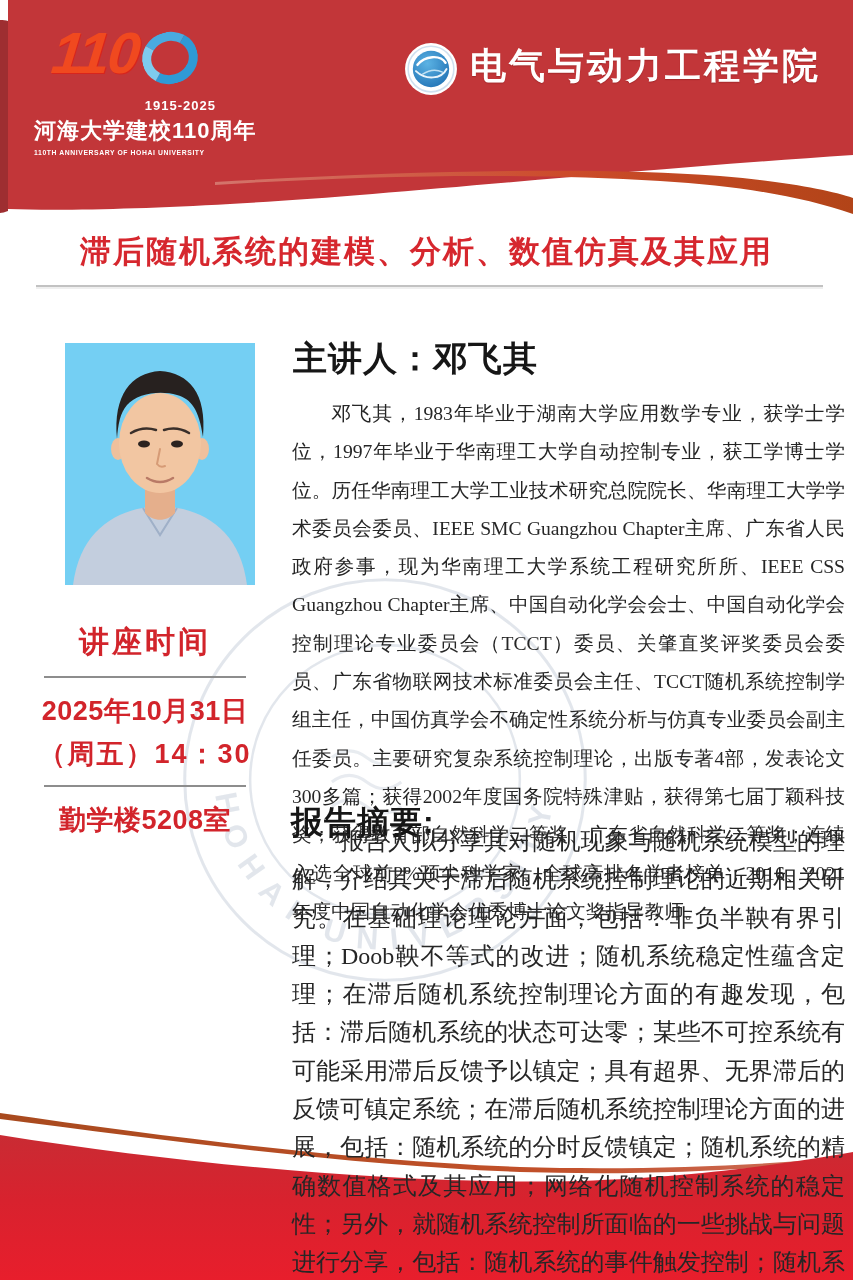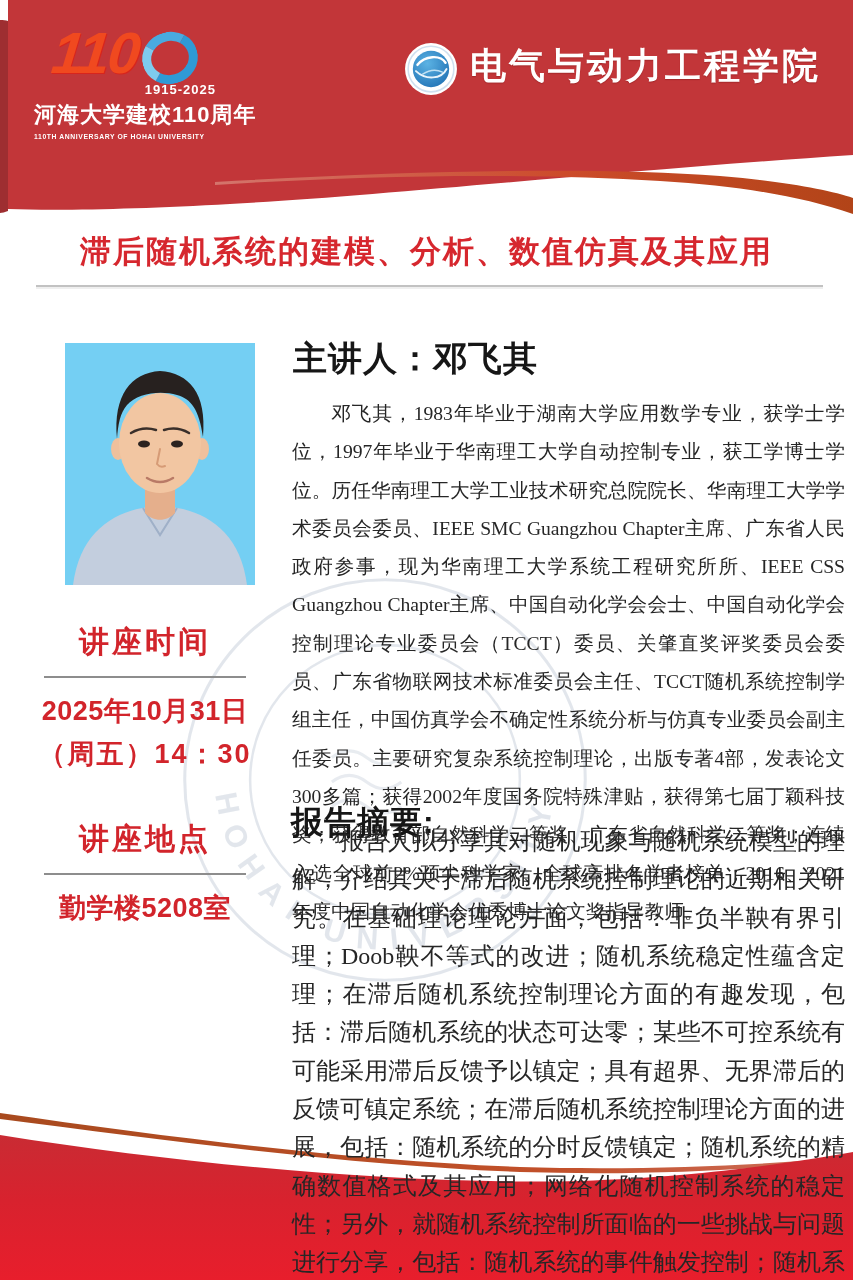--- a/index.html
+++ b/index.html
@@ -15,21 +15,21 @@
     position:relative;display:block;font-style:italic;font-weight:bold;
     font-size:58px;line-height:58px;letter-spacing:-2px;color:#f0491f;
     text-shadow:1px 1px 0 #d8251c;transform:skewX(-6deg);padding-left:18px;
   }
   .blue-ring{
     position:absolute;left:108px;top:8px;width:38px;height:34px;border-radius:50%;
     border:9px solid #2f9ad6;border-left-color:#7ecbee;border-top-color:#49aadf;
     transform:rotate(-16deg);background:transparent;
   }
   .anniv-years{display:block;text-align:right;font-weight:bold;font-size:13px;
-    letter-spacing:1px;margin-top:0;padding-right:8px;}
+    letter-spacing:1px;margin-top:16px;padding-right:8px;}
   .anniv-cn{display:block;font-weight:bold;font-size:22px;letter-spacing:1px;margin-top:3px;white-space:nowrap;}
   .anniv-en{display:block;font-weight:bold;font-size:6.8px;letter-spacing:0.6px;margin-top:3px;white-space:nowrap;}
   .college{position:absolute;left:404px;top:42px;z-index:3;display:flex;align-items:flex-start;}
   .college-logo{width:54px;height:54px;}
   .college-name{margin-left:12px;color:#ffffff;font-weight:bold;font-size:36px;
     letter-spacing:3px;white-space:nowrap;text-shadow:0 1px 1px rgba(120,20,20,.4);}
   
   .main-title{
     position:absolute;left:0;top:231px;width:853px;text-align:center;z-index:2;
     color:#d6272e;font-weight:bold;font-size:31px;letter-spacing:2px;white-space:nowrap;
@@ -146,21 +146,20 @@
   </svg>
 
   <div class="speaker-heading">主讲人：邓飞其</div>
   <p class="bio-text">邓飞其，1983年毕业于湖南大学应用数学专业，获学士学位，1997年毕业于华南理工大学自动控制专业，获工学博士学位。历任华南理工大学工业技术研究总院院长、华南理工大学学术委员会委员、IEEE SMC Guangzhou Chapter主席、广东省人民政府参事，现为华南理工大学系统工程研究所所、IEEE CSS Guangzhou Chapter主席、中国自动化学会会士、中国自动化学会控制理论专业委员会（TCCT）委员、关肇直奖评奖委员会委员、广东省物联网技术标准委员会主任、TCCT随机系统控制学组主任，中国仿真学会不确定性系统分析与仿真专业委员会副主任委员。主要研究复杂系统控制理论，出版专著4部，发表论文300多篇；获得2002年度国务院特殊津贴，获得第七届丁颖科技奖；获得教育部自然科学二等奖、广东省自然科学二等奖；连续入选全球前2%顶尖科学家、全球高排名学者榜单；2016、2021年度中国自动化学会优秀博士论文奖指导教师。</p>
 
   <div class="schedule">
     <div class="sched-label">讲座时间</div>
     <div class="sched-rule"></div>
     <div class="sched-date">2025年10月31日</div>
     <div class="sched-time">（周五）14：30</div>
-    <div class="sched-place-label">讲座地点</div>
     <div class="sched-rule"></div>
     <div class="sched-room">勤学楼5208室</div>
   </div>
 
   <div class="abstract-heading">报告摘要:</div>
   <p class="abstract-text">报告人拟分享其对随机现象与随机系统模型的理解，介绍其关于滞后随机系统控制理论的近期相关研究。在基础理论理论方面，包括：非负半鞅有界引理；Doob鞅不等式的改进；随机系统稳定性蕴含定理；在滞后随机系统控制理论方面的有趣发现，包括：滞后随机系统的状态可达零；某些不可控系统有可能采用滞后反馈予以镇定；具有超界、无界滞后的反馈可镇定系统；在滞后随机系统控制理论方面的进展，包括：随机系统的分时反馈镇定；随机系统的精确数值格式及其应用；网络化随机控制系统的稳定性；另外，就随机系统控制所面临的一些挑战与问题进行分享，包括：随机系统的事件触发控制；随机系统的确定界有界性等。期待与同行交流、共同促进。</p>
 
   <svg class="bottom-svg" width="853" height="175" viewBox="0 0 853 175">
     <defs>
       <linearGradient id="bottomGrad" x1="0" y1="0" x2="0" y2="1">

